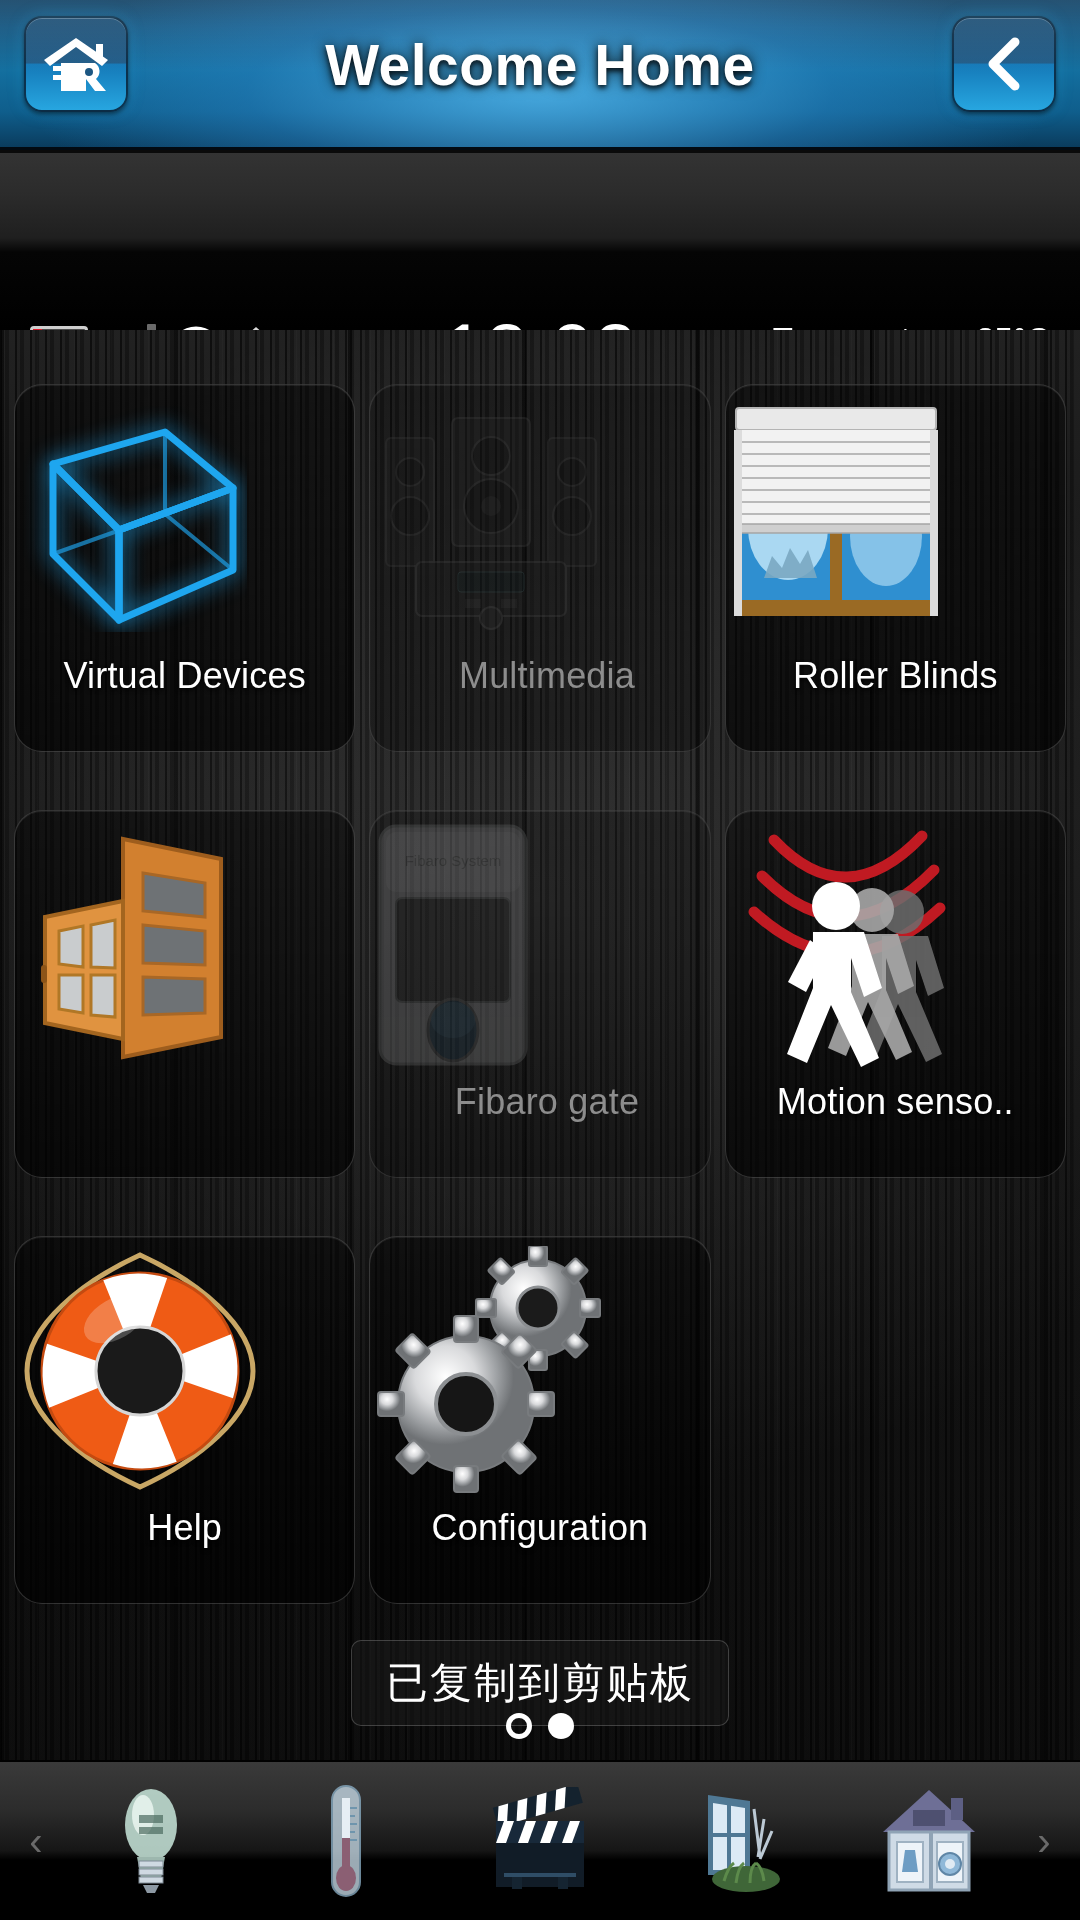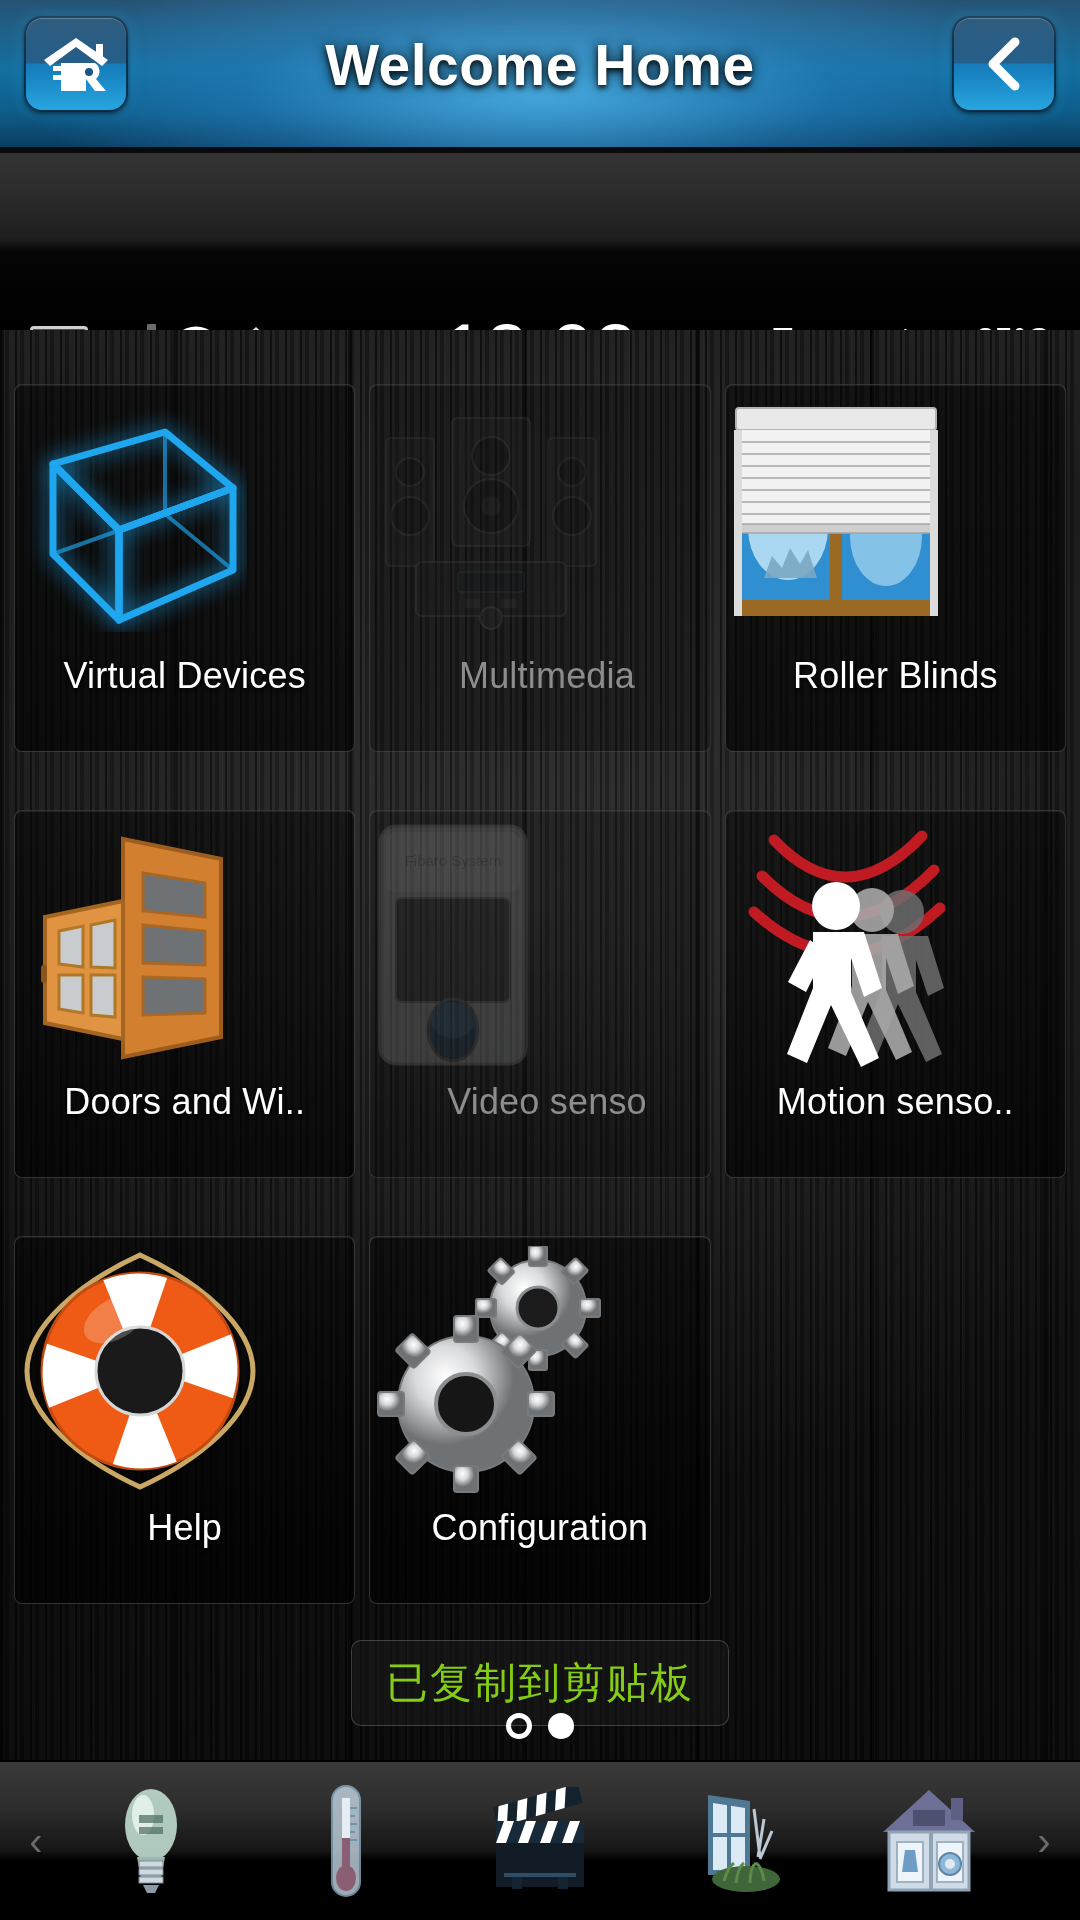--- a/index.html
+++ b/index.html
@@ -83,21 +83,21 @@
     background:radial-gradient(ellipse 900px 700px at 50% 40%, rgba(255,255,255,.05), rgba(0,0,0,.45) 85%);
   }
 
   
   #grid{
     position:absolute; left:0; top:330px; width:1080px; height:1430px;
     display:grid; grid-template-columns:repeat(3,1fr); grid-auto-rows:368px;
     column-gap:14px; row-gap:58px; padding:54px 14px 0 14px;
   }
   .tile{
-    position:relative; border-radius:8px; overflow:hidden;
+    position:relative; border-radius:28px; overflow:hidden;
     border:1px solid rgba(160,160,160,.28);
     background:linear-gradient(180deg, rgba(0,0,0,.42) 0%, rgba(0,0,0,.55) 60%, rgba(0,0,0,.64) 100%);
     box-shadow:inset 0 1px 0 rgba(255,255,255,.07);
     display:flex; flex-direction:column; align-items:center; justify-content:flex-start;
   }
   .tile.dim{ border-color:rgba(150,150,150,.22); background:linear-gradient(180deg, rgba(0,0,0,.20), rgba(0,0,0,.30)); }
   .tile .art{ width:100%; height:268px; display:flex; align-items:center; justify-content:flex-start; }
   .tile .label{
     font-size:36px; color:#ffffff; font-weight:400; letter-spacing:.2px;
     text-shadow:0 2px 4px rgba(0,0,0,.9); margin-top:2px;
@@ -105,21 +105,21 @@
   .tile.dim .label{ color:#8d8d8d; text-shadow:none;padding-left:14px; }
   .tile.dim .art{ opacity:.30; filter:grayscale(.45) brightness(.75); }
   .tile.empty{ border:none; background:none; box-shadow:none; }
 
   
   #toast{
     position:absolute; left:50%; transform:translateX(-50%); top:1640px;
     min-width:320px; padding:14px 34px; border-radius:10px;
     border:1px solid rgba(160,160,160,.33);
     background:rgba(36,36,36,.34);
-    color:#84cc16; font-size:42px; text-align:center; letter-spacing:2px;
+    color:#ffffff; font-size:42px; text-align:center; letter-spacing:2px;
   }
   #dots{ position:absolute; left:0; top:1713px; width:1080px; display:flex; justify-content:center; gap:16px; }
   .dot{ width:26px; height:26px; border-radius:50%; }
   .dot.hollow{ border:5px solid #ffffff; background:transparent; }
   .dot.filled{ background:#ffffff; }
 
   
   #bottomnav{
     position:absolute; left:0; bottom:0; width:1080px; height:160px;
     background:linear-gradient(180deg,#3a3a3a 0%,#2c2c2c 30%,#161616 56%,#000 62%,#000 100%);
@@ -271,35 +271,34 @@
           <path d="M30 92 L108 76 L108 214 L30 198 Z" fill="#e09340" stroke="#a3651f" stroke-width="4"></path>
           <g fill="#c9ccce" stroke="#b07726" stroke-width="3">
             <path d="M44 106 L68 101 L68 142 L44 139 Z"></path>
             <path d="M76 100 L100 95 L100 143 L76 142 Z"></path>
             <path d="M44 150 L68 150 L68 188 L44 184 Z"></path>
             <path d="M76 150 L100 150 L100 192 L76 190 Z"></path>
           </g>
           <rect x="26" y="140" width="6" height="18" rx="3" fill="#8c5418"></rect>
         </svg>
       </div>
-      <div class="label">Doors and Wi..</div>
     </div>
 
     <div class="tile dim">
       <div class="art">
         <svg width="166" height="250" viewBox="0 0 166 250">
           <rect x="10" y="6" width="146" height="238" rx="16" fill="#b9bcbe" stroke="#8e9193" stroke-width="3"></rect>
           <rect x="16" y="12" width="134" height="60" rx="10" fill="#cfd2d4"></rect>
           <text x="83" y="46" font-size="15" fill="#8d9093" text-anchor="middle" font-family="Liberation Sans, sans-serif">Fibaro System</text>
           <rect x="26" y="78" width="114" height="104" rx="6" fill="#3c3f41" stroke="#7e8183" stroke-width="2"></rect>
           <ellipse cx="83" cy="210" rx="25" ry="31" fill="#16557f" stroke="#6d7072" stroke-width="3"></ellipse>
           <ellipse cx="83" cy="200" rx="22" ry="18" fill="#2a7fb5" opacity=".75"></ellipse>
         </svg>
       </div>
-      <div class="label">Video senso</div>
+      <div class="label">Fibaro gate</div>
     </div>
 
     <div class="tile">
       <div class="art">
         <svg width="240" height="250" viewBox="0 0 240 250">
           <g fill="none" stroke="#c01a22" stroke-width="11" stroke-linecap="round">
             <path d="M48 20 Q120 96 196 16"></path>
             <path d="M36 56 Q120 140 208 50"></path>
             <path d="M28 92 Q120 176 214 88"></path>
           </g>

